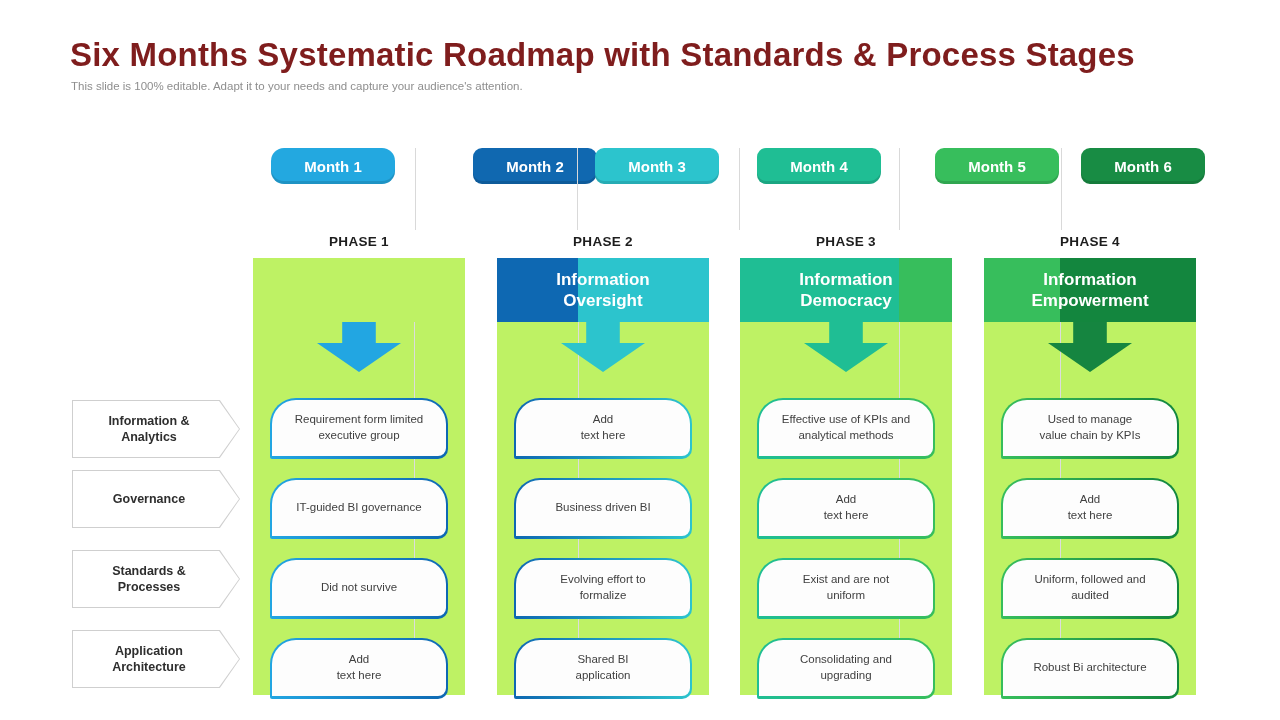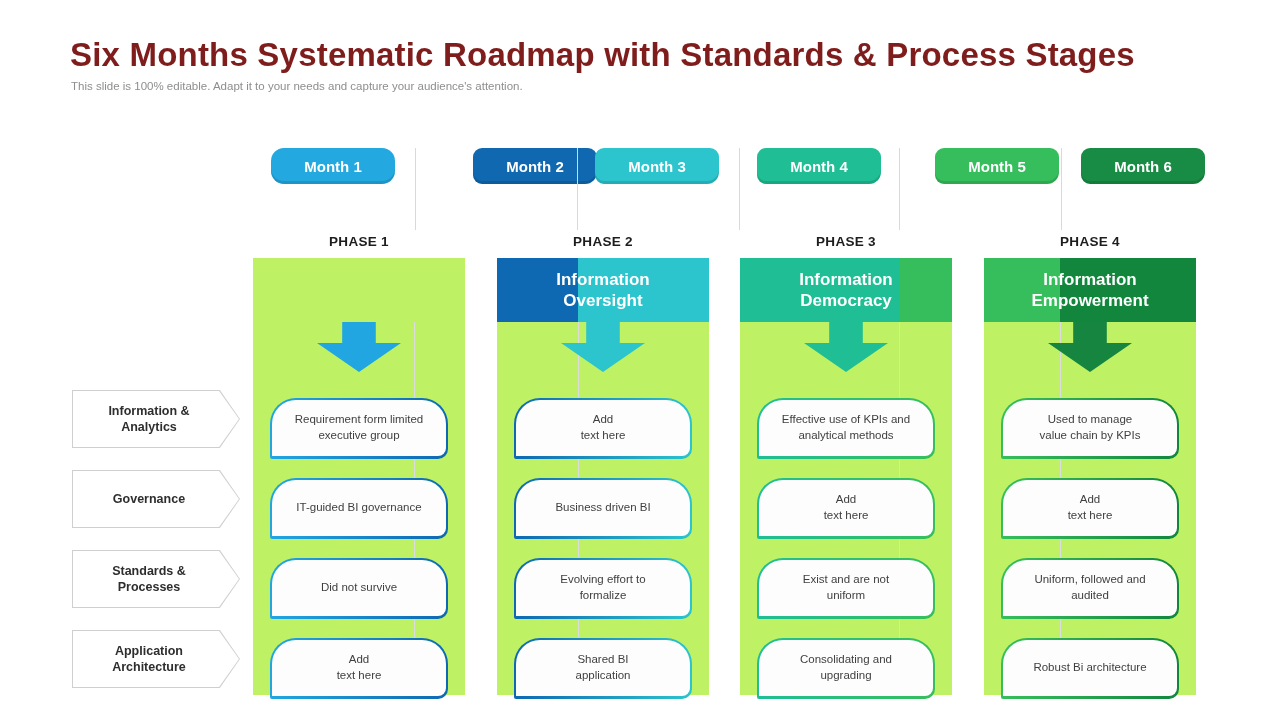--- a/index.html
+++ b/index.html
@@ -61,21 +61,21 @@
   <div class="month-btn" style="left: 757px; background: rgb(31, 190, 148);">Month 4</div>
   <div class="month-btn" style="left: 919px; background: rgb(55, 190, 92); margin-left: 16px;">Month 5</div>
   <div class="month-btn" style="left: 1081px; background: rgb(24, 140, 68);">Month 6</div>
 
   <div class="top-divider" style="left:415px"></div>
   <div class="top-divider" style="left:577px"></div>
   <div class="top-divider" style="left:739px"></div>
   <div class="top-divider" style="left:899px"></div>
   <div class="top-divider" style="left:1061px"></div>
 
-  <div class="row-label" style="top:390px">
+  <div class="row-label" style="top:400px">
     <div class="row-label-inner">Information &amp;
 Analytics</div>
   </div>
   <div class="row-label" style="top:550px">
     <div class="row-label-inner">Standards &amp;
 Processes</div>
   </div>
   <div class="row-label" style="top:470px">
     <div class="row-label-inner">Governance</div>
   </div>

